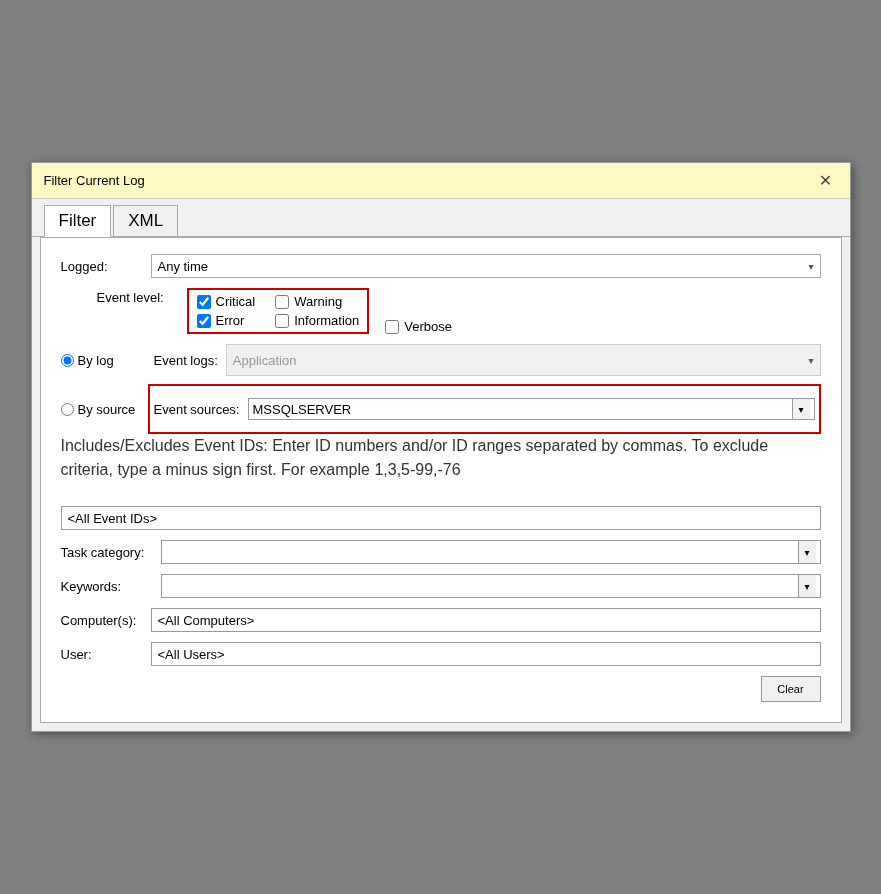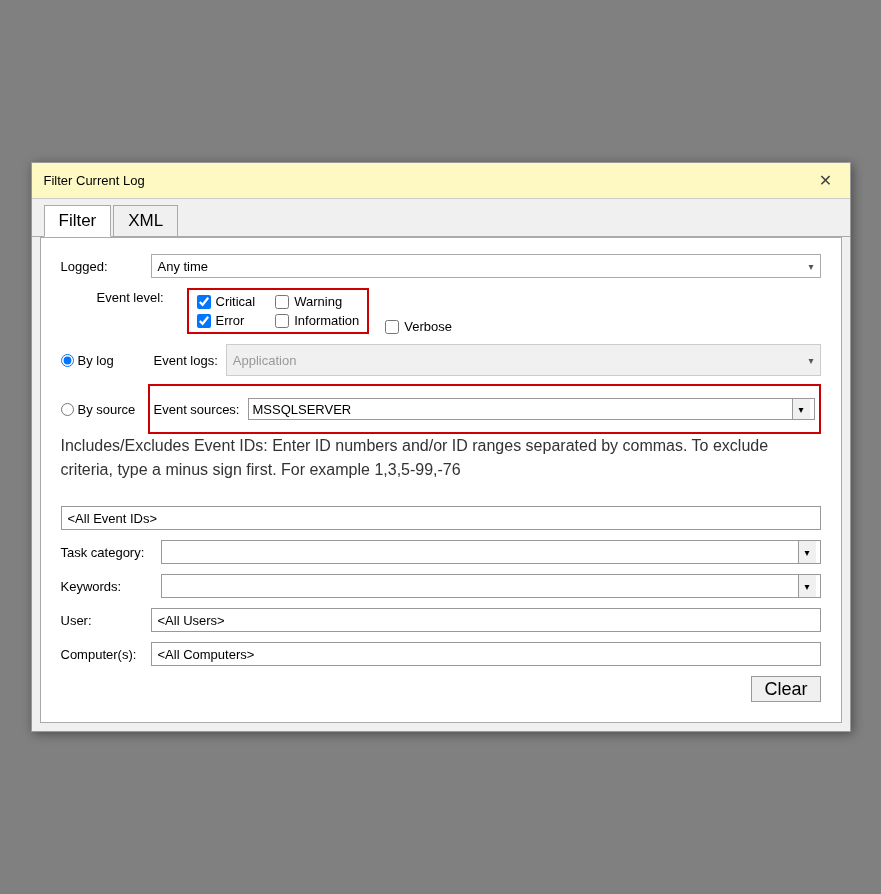--- a/index.html
+++ b/index.html
@@ -218,21 +218,21 @@
       gap: 8px;
       background: #f0f0f0;
     }
     .btn {
       min-width: 72px;
       height: 26px;
       border: 1px solid #999;
       background: #f0f0f0;
       padding: 0 12px;
       cursor: pointer;
-      font-size: 18px;
+      font-size: 11px;
     }
     .btn-ok {
       border: 1px solid #0078d7;
     }
     .btn-clear {
       min-width: 60px;
     }
     .clear-row {
       display: flex;
       justify-content: flex-end;
@@ -350,28 +350,28 @@
 
     <div class="inline-dropdown-row">
       <span class="inline-dropdown-label">Keywords:</span>
       <div class="inline-dropdown">
         <span></span>
         <div class="dropdown-arrow-btn">▾</div>
       </div>
     </div>
 
     <div class="form-row">
+      <span class="form-label">Computer(s):</span>
+      <input type="text" class="text-input" value="&lt;All Computers&gt;" style="flex: 1 1 0%;">
+    </div>
+
+    <div class="form-row">
       <span class="form-label">User:</span>
       <input type="text" class="text-input" value="&lt;All Users&gt;" style="flex: 1 1 0%;">
     </div>
 
-    <div class="form-row">
-      <span class="form-label">Computer(s):</span>
-      <input type="text" class="text-input" value="&lt;All Computers&gt;" style="flex: 1 1 0%;">
-    </div>
-
     <div class="clear-row">
       <button class="btn btn-clear">Clear</button>
     </div>
 
   </div>
 
 </div>
 
 </body></html>

